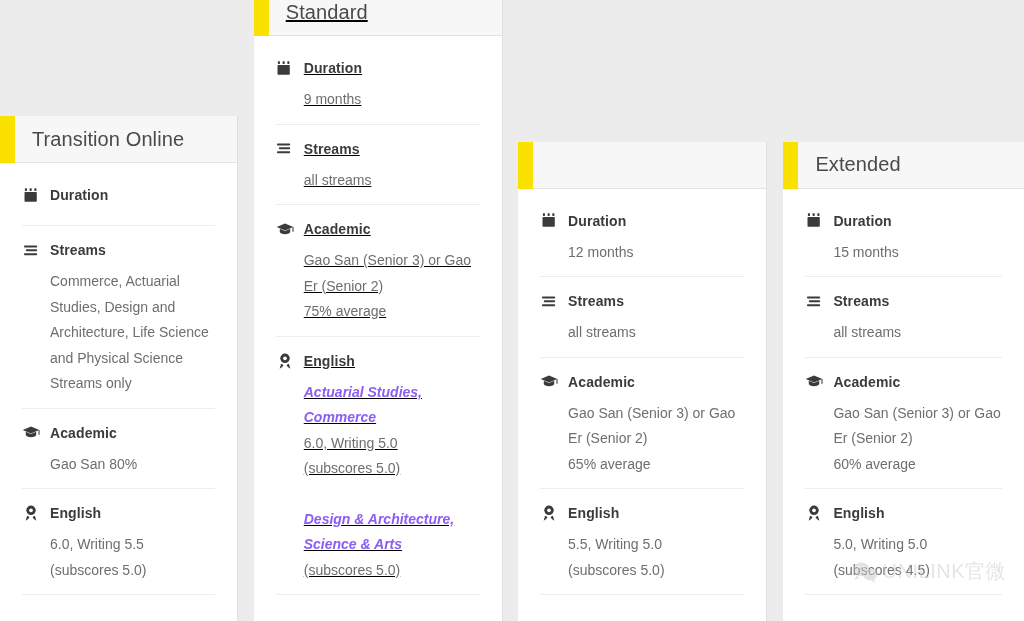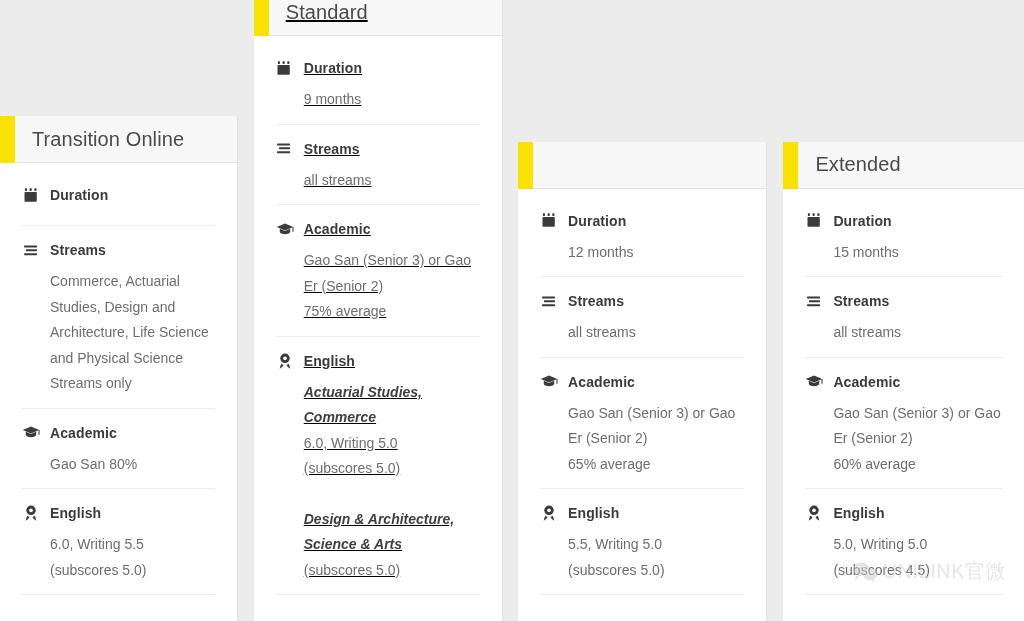--- a/index.html
+++ b/index.html
@@ -111,21 +111,21 @@
   .feature-line {
     font-size: 14px;
     color: #6e6e6e;
     line-height: 25.5px;
     white-space: nowrap;
   }
 
   .feature-line.em {
     font-weight: bold;
     font-style: italic;
-    color: #404040;
+    color: #8b5cf6;
   }
 
   .feature-line.spacer-top { margin-top: 25px; }
 
   
   .watermark {
     position: absolute;
     right: 18px;
     bottom: 36px;
     display: flex;

